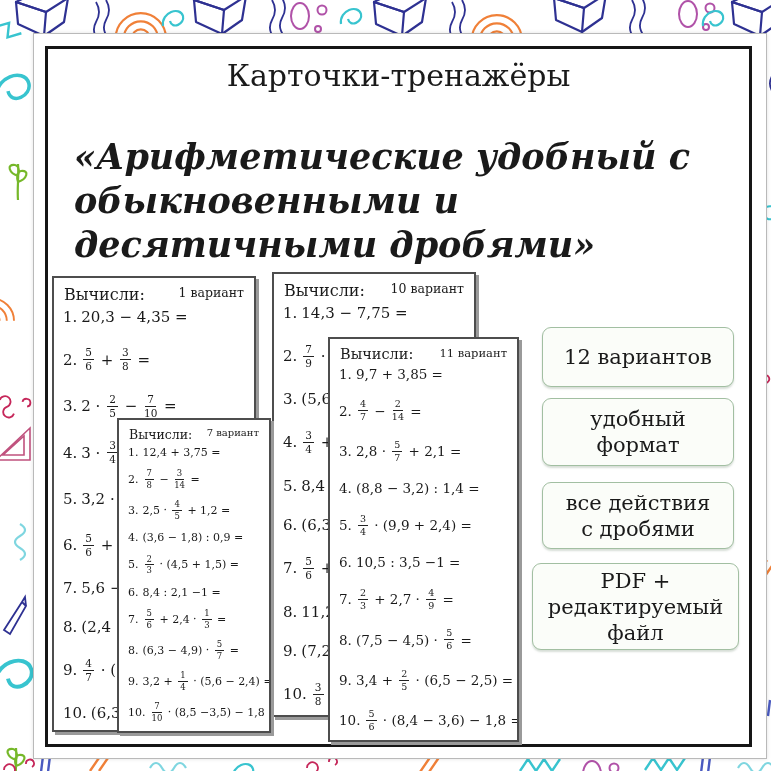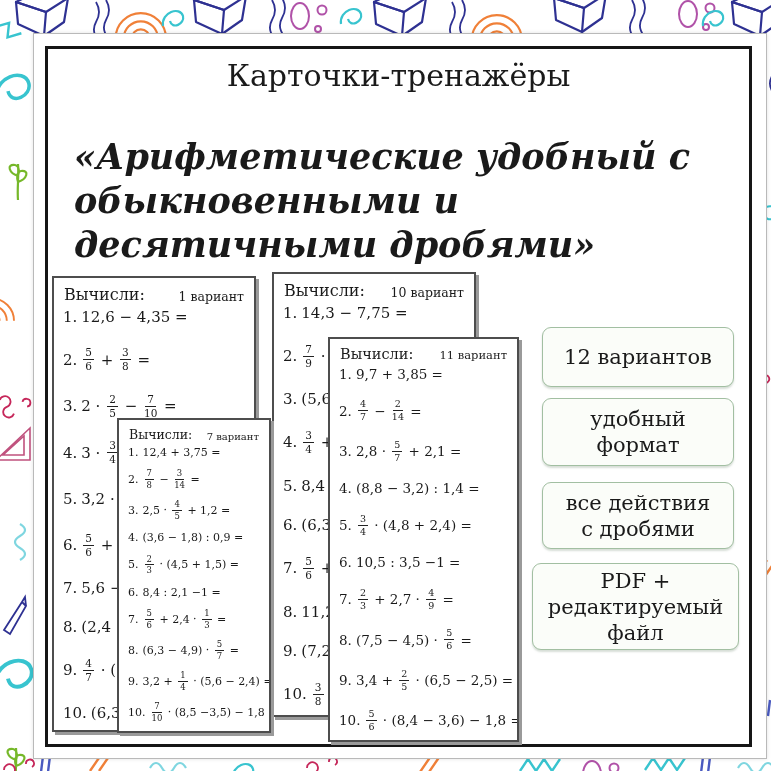--- a/index.html
+++ b/index.html
@@ -36,21 +36,21 @@
   }
   .card-a{left:4px;  top:227px;width:200px;height:452px;z-index:2;
           --rowh:40px;--fs:15px;--ffs:10.5px;--hfs:16px;--vfs:12.5px;}
   .card-c{left:224px;top:223px;width:200px;height:441px;z-index:2;
           --rowh:39px;--fs:15px;--ffs:10.5px;--hfs:16px;--vfs:12.5px;}
   .card-d{left:280px;top:288px;width:187px;height:401px;z-index:3;
           --rowh:35px;--fs:13.5px;--ffs:9.5px;--hfs:14.5px;--vfs:11.5px;}
   .card-b{left:69px; top:369px;width:150px;height:311px;z-index:4;
           --rowh:27px;--fs:11px;--ffs:8.5px;--hfs:12.5px;--vfs:10px;}
   .card-head{
-    display:flex;justify-content:space-between;align-items:flex-end;
+    display:flex;justify-content:space-between;align-items:flex-start;
     padding:7px 10px 0 10px;font-size:var(--hfs);flex:0 0 auto;
   }
   .variant{font-size:var(--vfs);}
   .problems{
     flex:1;display:flex;flex-direction:column;justify-content:space-between;
     padding:4px 2px 8px 9px;
   }
   .prob{display:flex;align-items:center;font-size:var(--fs);white-space:nowrap;}
   .pnum{margin-right:4px;}
   .ptext{white-space:pre;}
@@ -186,21 +186,21 @@
 десятичными дробями»</div>
 
     <div class="card card-a">
         <div class="card-head">
           <span class="task">Вычисли:</span>
           <span class="variant">1 вариант</span>
         </div>
         <div class="problems">
           <div class="prob">
             <span class="pnum">1.</span>
-            <span class="ptext">12,6 − 4,35 =</span>
+            <span class="ptext">20,3 − 4,35 =</span>
           </div>
           <div class="prob">
             <span class="pnum">2.</span>
             <span class="frac">
               <span class="fn">5</span>
               <span class="fd">6</span>
             </span>
             <span class="ptext"> + </span>
             <span class="frac">
               <span class="fn">3</span>
@@ -372,21 +372,21 @@
           <div class="prob">
             <span class="pnum">4.</span>
             <span class="ptext">(8,8 − 3,2) : 1,4 =</span>
           </div>
           <div class="prob">
             <span class="pnum">5.</span>
             <span class="frac">
               <span class="fn">3</span>
               <span class="fd">4</span>
             </span>
-            <span class="ptext"> · (4,8 + 2,4) =</span>
+            <span class="ptext"> · (9,9 + 2,4) =</span>
           </div>
           <div class="prob">
             <span class="pnum">6.</span>
             <span class="ptext">10,5 : 3,5 −1 =</span>
           </div>
           <div class="prob">
             <span class="pnum">7.</span>
             <span class="frac">
               <span class="fn">2</span>
               <span class="fd">3</span>

